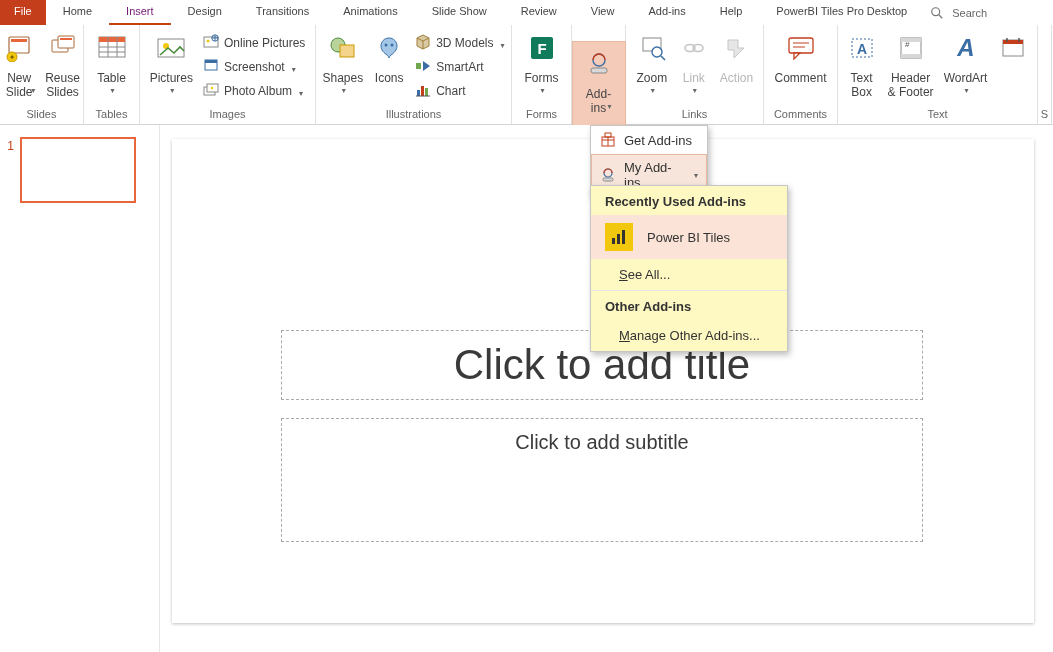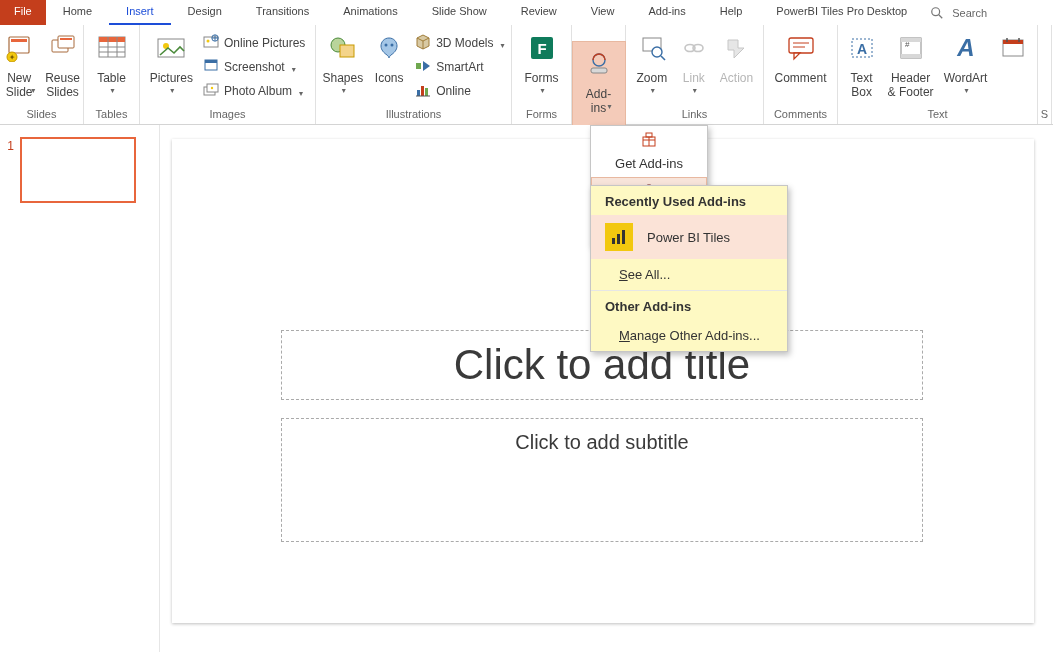--- a/index.html
+++ b/index.html
@@ -2,21 +2,21 @@
 <html><head>
 <meta charset="utf-8">
 <style>
   * { box-sizing: border-box; margin: 0; padding: 0; font-family: "Segoe UI", "Segoe UI Light", Arial, sans-serif; }
   html,body { width:1053px; height:652px; background:#fff; overflow:hidden; }
 
   
   .tabbar { display:flex; align-items:center; height:25px; font-size:11px; color:#444; }
   .tab-file { background:#c43e1c; color:#fff; padding:5px 14px 4px; height:25px; cursor:pointer; }
   .tab { padding:5px 17px 3px; cursor:pointer; border-bottom:2px solid transparent; height:25px; }
-  .tab.active { border-bottom:2px solid #1d4ed8; color:#1d4ed8; }
+  .tab.active { border-bottom:2px solid #c2410c; color:#701a75; }
   .tab-search { margin-left:6px; display:flex; align-items:center; gap:8px; color:#666; padding:4px 0 3px; }
   .tab-search svg { width:14px; height:14px; }
 
   
   .ribbon { height:100px; border-bottom:1px solid #d4d4d4; display:flex; font-size:12px; color:#444; }
   .group { border-right:1px solid #e1e1e1; display:flex; flex-direction:column; align-items:center; }
   .group-body { flex:1; display:flex; align-items:flex-start; padding:4px 6px 0; }
   .group-label { font-size:11px; color:#666; padding-bottom:4px; text-align:center; width:100%; }
   .big-btn { display:flex; flex-direction:column; align-items:center; justify-content:flex-start; padding:2px 4px; min-width:40px; cursor:pointer; border:1px solid transparent; text-align:center; line-height:1.15; }
   .big-btn.active { background:#f4cbb9; border-color:#e8b8a0; }
@@ -35,21 +35,21 @@
   .thumb-num { font-size:12px; color:#c43e1c; padding-top:2px; width:10px; text-align:right; }
   .thumb { width:116px; height:66px; border:2px solid #e8663c; background:#fff; }
   .canvas-wrap { flex:1; position:relative; background:#fff; padding:14px 12px; overflow:hidden; }
   .slide { width:862px; height:484px; background:#fff; box-shadow:0 1px 3px rgba(0,0,0,.25); position:relative; }
   .ph { position:absolute; outline:1px dashed #aaa; display:flex; align-items:center; justify-content:center; color:#3a3a3a; cursor:text; }
   .ph-title { left:110px; top:192px; width:640px; height:68px; font-size:42px; font-weight:300; }
   .ph-sub   { left:110px; top:280px; width:640px; height:122px; font-size:20px; align-items:flex-start; padding-top:12px; justify-content:center; }
 
   
   .flyout1 { position:absolute; left:590px; top:125px; width:118px; background:#fff; border:1px solid #c6c6c6; box-shadow:2px 3px 6px rgba(0,0,0,.25); font-size:13px; color:#333; }
-  .fly-item { display:flex; align-items:center; gap:8px; padding:5px 8px; cursor:pointer; border:1px solid transparent;flex-direction:column; }
+  .fly-item { display:flex; align-items:center; gap:8px; padding:5px 8px; cursor:pointer; border:1px solid transparent; }
   .fly-item.openitm { background:#f7e4da; border:1px solid #e8b8a0; }
   .fly-item .si { width:16px; height:16px; display:inline-flex; align-items:center; justify-content:center; }
   .fly-item .caret { margin-left:auto; font-size:8px; color:#666; }
 
   .flyout2 { position:absolute; left:590px; top:185px; width:198px; background:#fef9c3; border:1px solid #c6c6c6; box-shadow:2px 3px 6px rgba(0,0,0,.25); font-size:13px; color:#333; padding-bottom:0; }
   .fly-head { padding:8px 14px 6px; font-weight:600; color:#333; }
   .fly-row { display:flex; align-items:center; gap:14px; padding:8px 14px; cursor:pointer; }
   .fly-row.hl { background:#fbe3d7; }
   .fly-row .pbi { width:28px; height:28px; background:#f2c80f; display:flex; align-items:center; justify-content:center; }
   .fly-sub { padding:8px 14px 8px 28px; cursor:pointer; }
@@ -234,21 +234,21 @@
         </div>
         <div class="mid-item">
           <span class="si">
             <svg width="16" height="16">
                 <rect x="2" y="8" width="3" height="6" fill="#3a6ea5"></rect>
                 <rect x="6" y="4" width="3" height="10" fill="#c43e1c"></rect>
                 <rect x="10" y="6" width="3" height="8" fill="#6fa84f"></rect>
                 <line x1="1" y1="14" x2="15" y2="14" stroke="#555"></line>
               </svg>
           </span>
-          <span>Online</span>
+          <span>Chart</span>
         </div>
       </div>
     </div>
     <div class="group-label">Illustrations</div>
   </div>
 
   <div class="group" style="width:60px">
     <div class="group-body">
       <div class="big-btn">
         <span class="ic">

